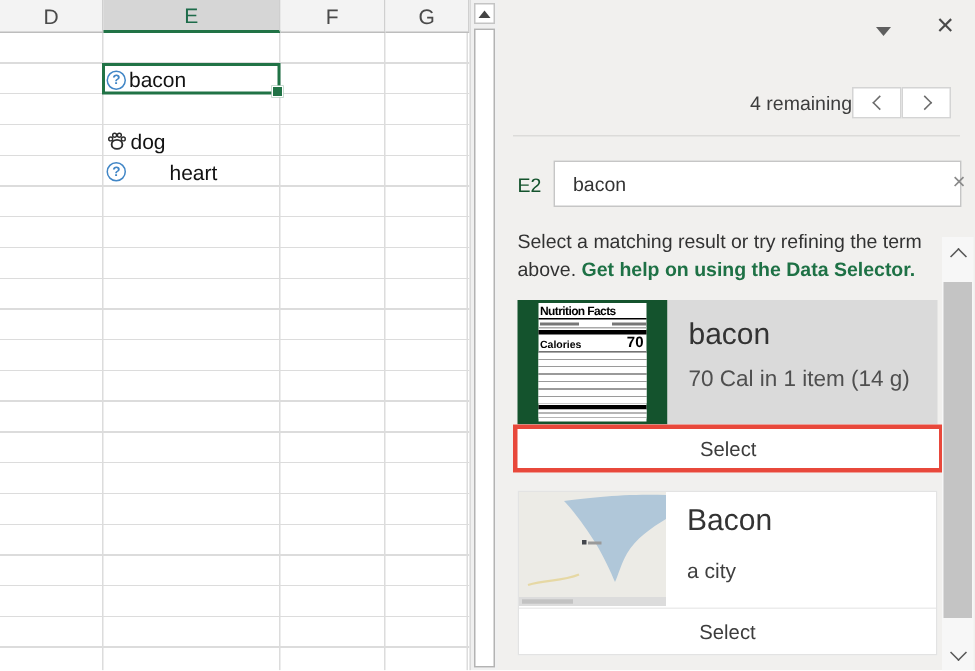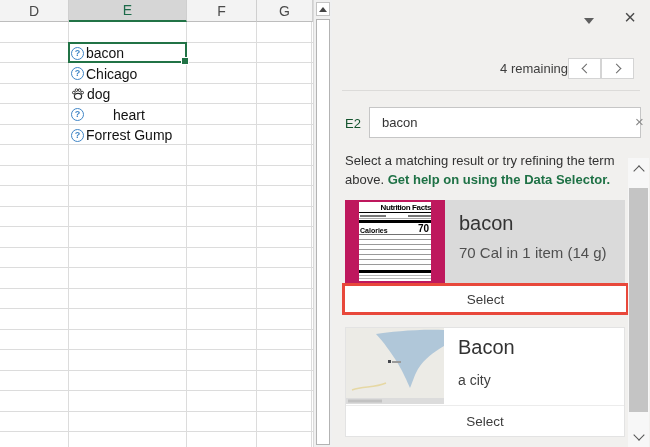--- a/index.html
+++ b/index.html
@@ -55,21 +55,21 @@
   .cellref{position:absolute;left:13px;top:116px;font-size:13px;color:#14532d;}
   .search-input{position:absolute;left:37px;top:107px;width:272px;height:31px;box-sizing:border-box;
                 border:1px solid #c6c6c6;background:#fff;font-size:13px;color:#333;
                 padding:0 58px 0 12px;font-family:"Liberation Sans",sans-serif;outline:none;}
   .clear-x{position:absolute;left:303px;top:113px;font-size:15px;color:#8a8a8a;}
 
   .instruction{position:absolute;left:13px;top:151px;width:284px;font-size:13px;line-height:19px;color:#323232;margin:0;}
   .instruction a{color:#1e7145;font-weight:bold;text-decoration:none;}
 
   .card1{position:absolute;left:13px;top:200px;width:280px;height:83px;display:flex;}
-  .thumb1{width:100px;height:83px;background:#be185d;display:flex;justify-content:center;flex:0 0 auto;text-align:right;}
+  .thumb1{width:100px;height:83px;background:#14532d;display:flex;justify-content:center;flex:0 0 auto;}
   .card1-text{flex:1;background:#dadada;padding-left:14px;box-sizing:border-box;}
   .result-title{font-size:20px;color:#333;margin-top:12px;}
   .result-sub{font-size:15px;color:#4f4f4f;margin-top:9px;}
 
   
   .nutri{width:72px;height:79px;background:#fff;margin-top:2px;font-family:"Liberation Sans",sans-serif;color:#000;}
   .nutri .nf{font-size:8px;font-weight:bold;border-bottom:1px solid #000;letter-spacing:-0.4px;padding:1px 0 0 1px;}
   .nutri .tinyrow{height:5px;border-bottom:1px solid #aaa;background:
       linear-gradient(to right,#777 0 26px,transparent 26px),linear-gradient(to right,transparent 0 48px,#777 48px 70px);
       background-size:100% 2px;background-repeat:no-repeat;background-position:1px 2px,1px 2px;}
@@ -112,41 +112,33 @@
     <div class="sheet-body"></div>
     <div class="vline" style="left:68px;"></div>
     <div class="vline" style="left:186px;"></div>
     <div class="vline" style="left:256px;"></div>
     <div class="vline" style="left:311px;"></div>
 
     <div class="cell-row" style="top:43px;">
       <span class="qicon"></span>
       <span>bacon</span>
     </div>
-    <div class="cell-row" style="top:63.5px;">
-      <span class="qicon"></span>
-      <span>Chicago</span>
-    </div>
     <div class="cell-row" style="top:84px;">
       <svg class="pawicon" viewBox="0 0 16 16">
         <ellipse cx="8" cy="10.6" rx="4.1" ry="3.4" fill="none" stroke="#2b2b2b" stroke-width="1.4"></ellipse>
         <circle cx="3.2" cy="6.4" r="1.5" fill="none" stroke="#2b2b2b" stroke-width="1.1"></circle>
         <circle cx="6.2" cy="3.6" r="1.5" fill="none" stroke="#2b2b2b" stroke-width="1.1"></circle>
         <circle cx="9.8" cy="3.6" r="1.5" fill="none" stroke="#2b2b2b" stroke-width="1.1"></circle>
         <circle cx="12.8" cy="6.4" r="1.5" fill="none" stroke="#2b2b2b" stroke-width="1.1"></circle>
       </svg>
       <span>dog</span>
     </div>
     <div class="cell-row" style="top:104.5px;gap:29px;">
       <span class="qicon"></span>
       <span>heart</span>
-    </div>
-    <div class="cell-row" style="top:125px;">
-      <span class="qicon"></span>
-      <span>Forrest Gump</span>
     </div>
 
     <div class="sel-box">
       <div class="fill-handle"></div>
     </div>
   </div>
 
   <div class="sheet-scroll">
     <div class="ss-top">
       <span class="tri-up"></span>

